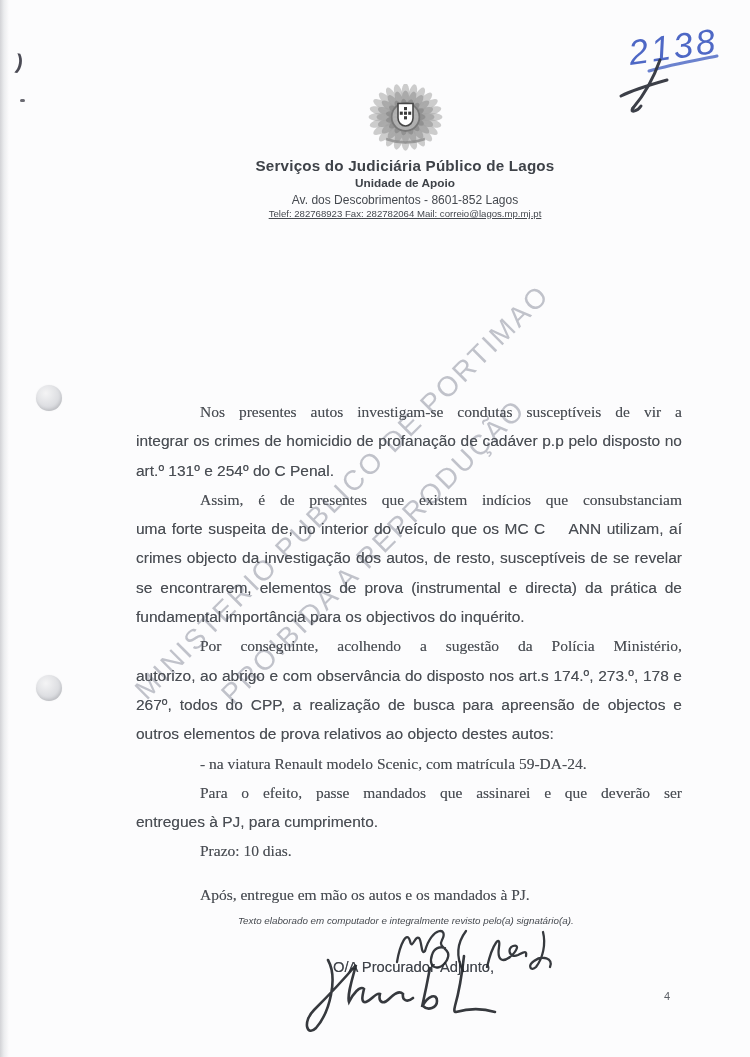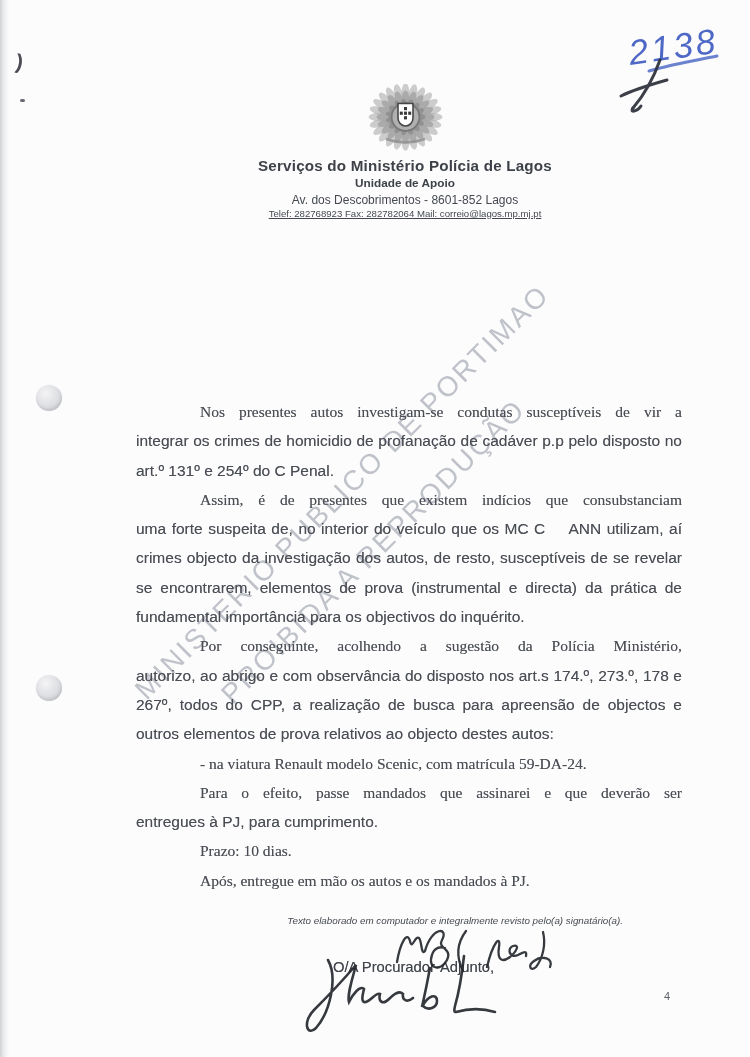--- a/index.html
+++ b/index.html
@@ -44,24 +44,24 @@
     font-size:28px; letter-spacing:2.5px; line-height:1;}
   .watermark .wm2{margin-top:36px; margin-left:58px;}
 
   
   .doc-body{position:absolute; left:136px; top:397px; width:546px; z-index:3;
     font-size:15.5px; line-height:29.3px; color:#4a4e54;
     text-shadow:0 0 .4px rgba(74,78,84,.55);}
   .doc-body .line{text-align:justify; text-align-last:justify;}
   .doc-body .line.last{text-align-last:left;}
   .doc-body .line.first{text-indent:64px;font-family:Liberation Serif, serif;}
-  .doc-body .para.gap{}
-
-  
-  .disclaimer{position:absolute; left:238px; top:915px; width:385px; text-align:right;
+  .doc-body .para.gap{margin-top:14px;}
+
+  
+  .disclaimer{position:absolute; left:238px; top:915px; width:385px; text-align:left;
     font-size:9.8px; font-style:italic; color:#45494f; z-index:3;}
   .sig1{position:absolute; left:383px; top:922px; z-index:4;}
   .sig-title{position:absolute; left:333px; top:959px; font-size:14.8px; color:#3f434a; z-index:3;
     text-shadow:0 0 .4px rgba(63,67,74,.55);}
   .sig2{position:absolute; left:292px; top:950px; z-index:4;}
   .page-number{position:absolute; left:664px; top:990px; font-size:11px; color:#5b5f65; z-index:3;}
   svg{display:block;}
 </style>
 </head>
 <body>
@@ -146,21 +146,21 @@
       <path d="M40,19.5 h15 v14.5 a7.5,8 0 0 1 -7.5,8 a7.5,8 0 0 1 -7.5,-8 z" fill="#ffffff" stroke="#474747" stroke-width="1.6"></path>
       <g fill="#3a3a3a">
         <rect x="46" y="23" width="3" height="3.2"></rect>
         <rect x="41.8" y="27.6" width="3" height="3.2"></rect>
         <rect x="46" y="27.6" width="3" height="3.2"></rect>
         <rect x="50.2" y="27.6" width="3" height="3.2"></rect>
         <rect x="46" y="32.2" width="3" height="3.2"></rect>
       </g>
       <path d="M28,55 Q47.5,62 67,55" fill="none" stroke="#8d8d8d" stroke-width="2.5" opacity="0.8"></path>
     </svg>
-    <div class="org">Serviços do Ministério Polícia de Lagos</div>
+    <div class="org">Serviços do Judiciária Público de Lagos</div>
     <div class="unit">Unidade de Apoio</div>
     <div class="addr">Av. dos Descobrimentos - 8601-852 Lagos</div>
     <div class="contact">Telef: 282768923   Fax: 282782064 Mail: correio@lagos.mp.mj.pt</div>
   </div>
 
   <svg class="annotation" width="185" height="110" viewBox="0 0 185 110">
     <text x="64" y="48" font-size="35" font-style="italic" letter-spacing="3" fill="#3c58c0" transform="rotate(-8 100 40)" opacity="0.9">2138</text>
     <path d="M84,59 C104,53 132,48 152,44" fill="none" stroke="#5b74c9" stroke-width="3" stroke-linecap="round" opacity="0.9"></path>
     <g fill="none" stroke="#2c3039" stroke-width="3" stroke-linecap="round" opacity="0.92">
       <path d="M95,48 C90,62 80,82 68,96"></path>

